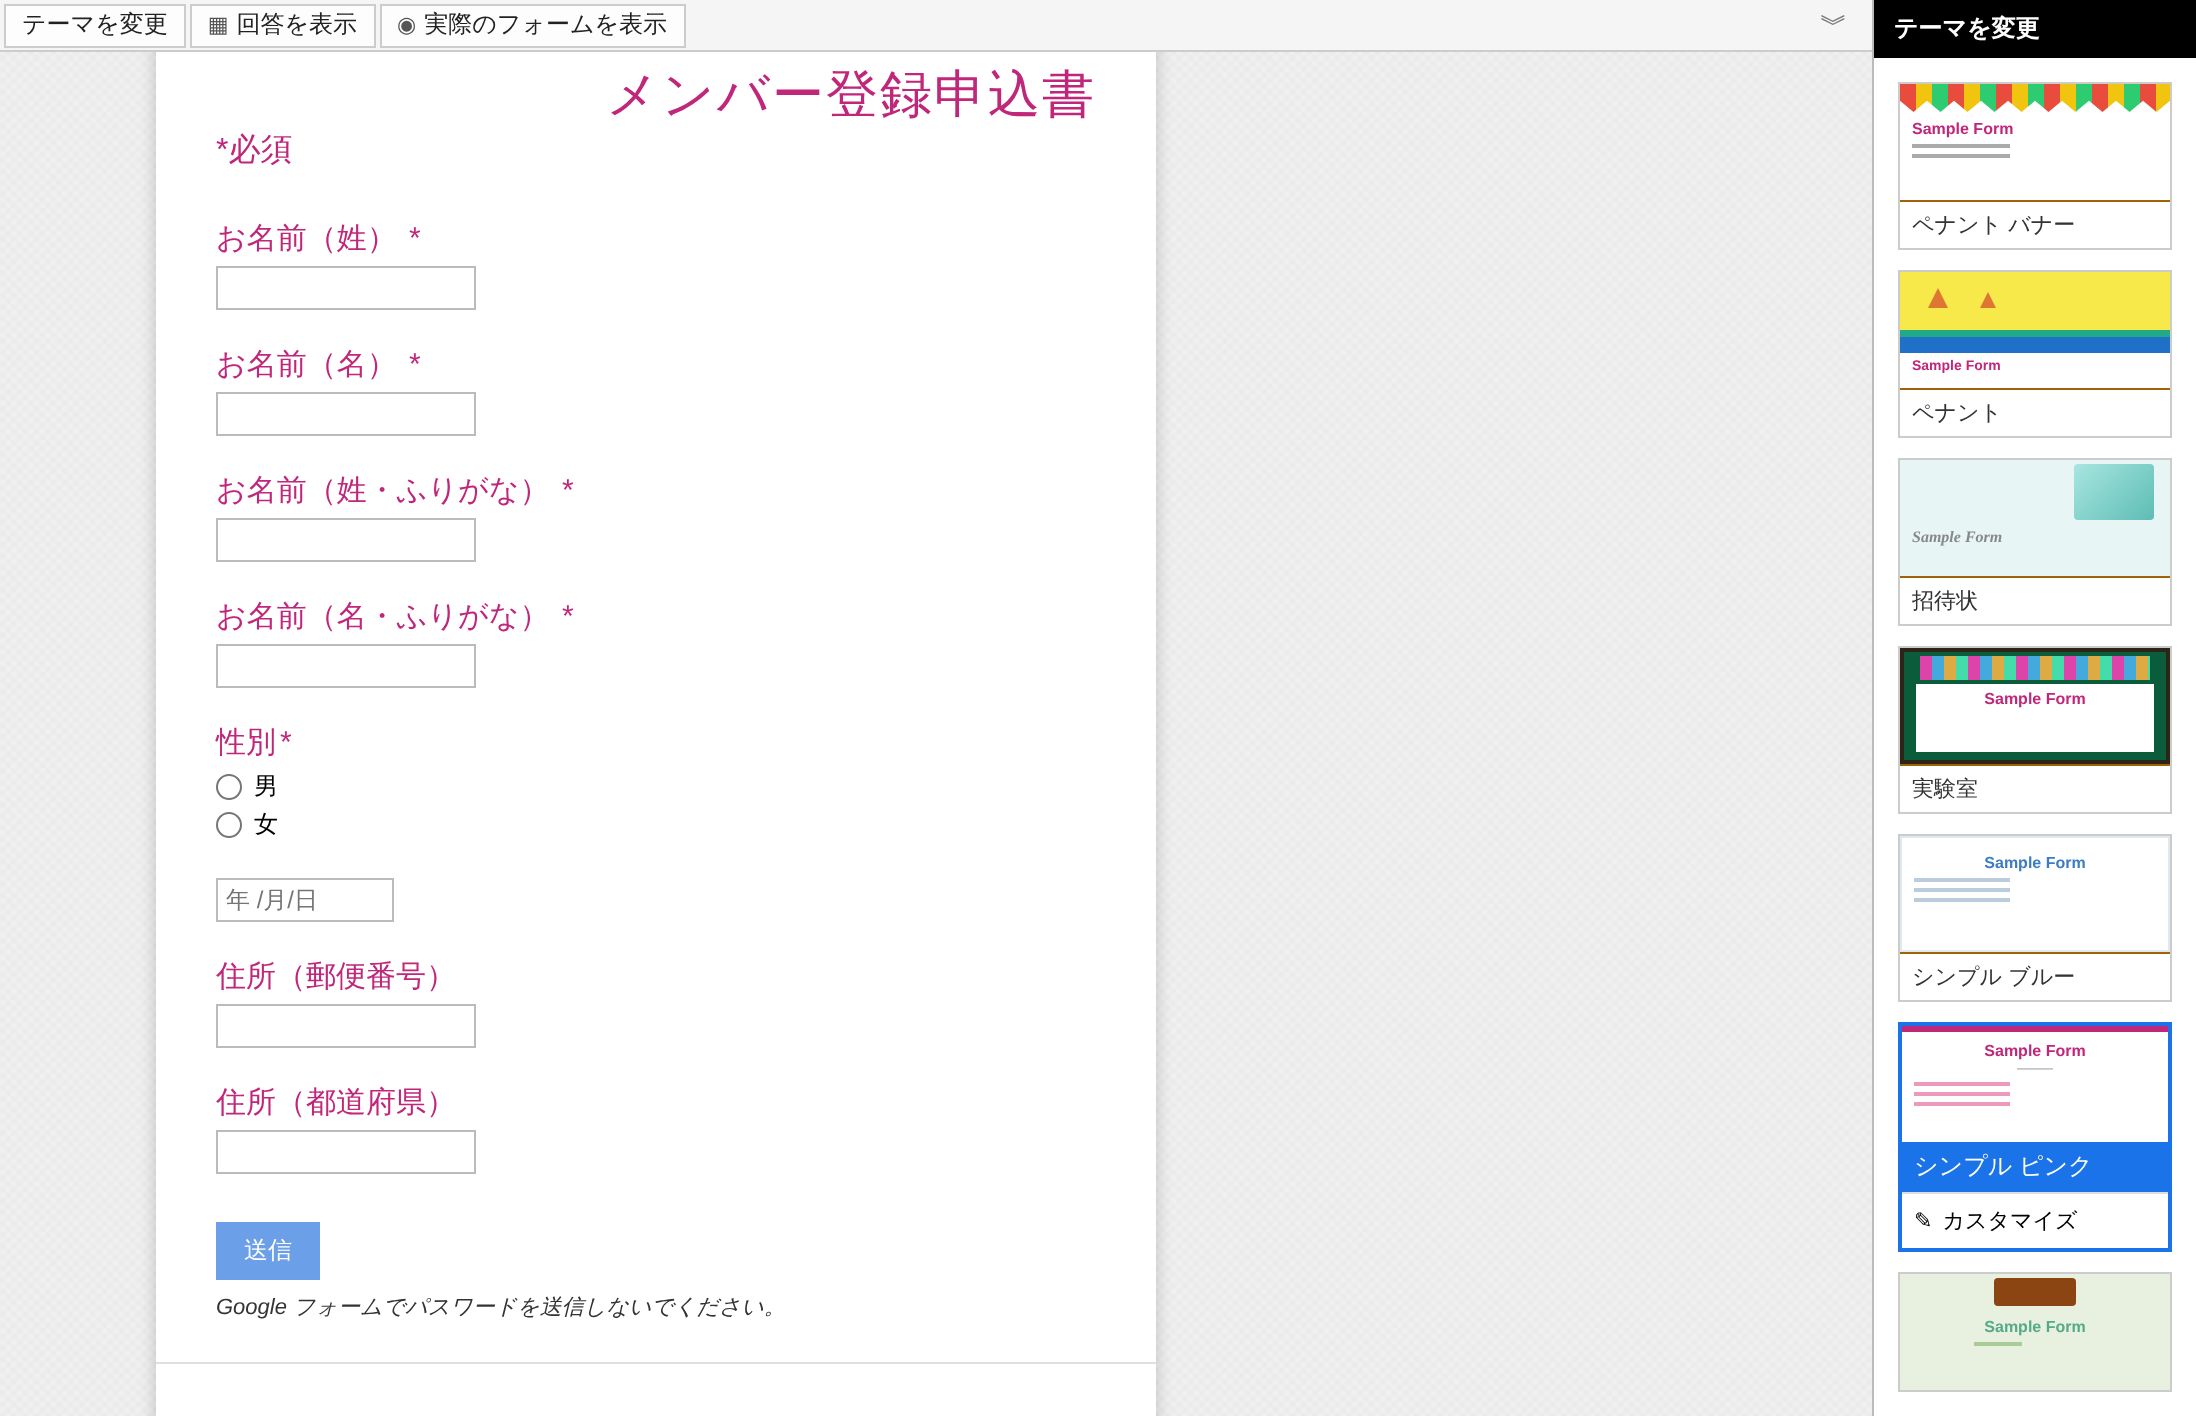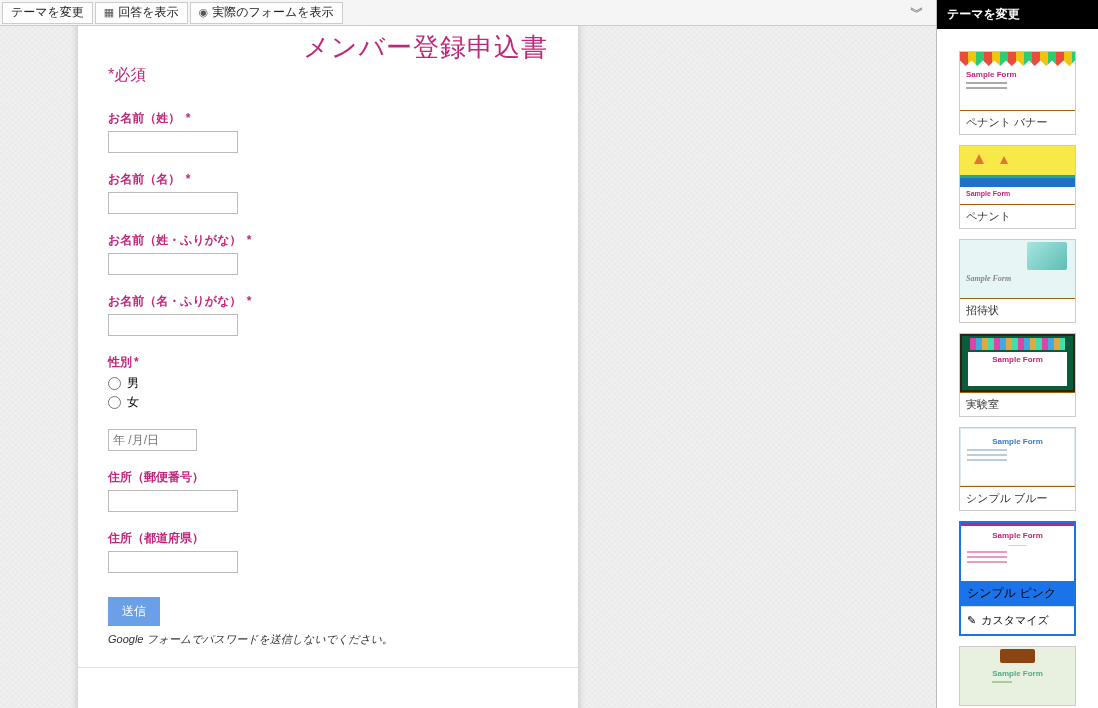--- a/index.html
+++ b/index.html
@@ -84,22 +84,22 @@
     .required-note {
       color: #c0267a;
       font-size: 16px;
       margin-bottom: 24px;
     }
     .form-field {
       margin-bottom: 18px;
     }
     .field-label {
       color: #c0267a;
-      font-size: 12px;
-      font-weight: bold;
+      font-size: 15px;
+      font-weight: normal;
       display: block;
       margin-bottom: 4px;
     }
     .field-label .asterisk { color: #c0267a; margin-left: 2px; }
     .field-input {
       width: 130px;
       height: 22px;
       border: 1px solid #bbb;
       padding: 2px 4px;
       font-size: 12px;
@@ -160,21 +160,21 @@
       background: #000;
       color: #fff;
       padding: 6px 10px;
       font-size: 12px;
       font-weight: bold;
       flex-shrink: 0;
     }
     .theme-list {
       flex: 1;
       overflow-y: auto;
-      padding: 22px;
+      padding: 12px;
     }
     .theme-item {
       border: 1px solid #ccc;
       margin-bottom: 10px;
       cursor: pointer;
       background: #fff;
     }
     .theme-item.selected {
       border: 2px solid #1a73e8;
     }
@@ -209,21 +209,21 @@
     .theme-label {
       border-top: 1px solid #a16207;
       padding: 4px 6px;
       font-size: 11px;
       color: #333;
       display: flex;
       align-items: center;
     }
     .theme-item.selected .theme-label-top {
       background: #1a73e8;
-      color: #000000;
+      color: #ffffff;
       padding: 4px 6px;
       font-size: 12px;
       border-top: none;
     }
     .customize-row {
       border-top: 1px solid #ddd;
       padding: 6px;
       font-size: 11px;
       display: flex;
       align-items: center;

